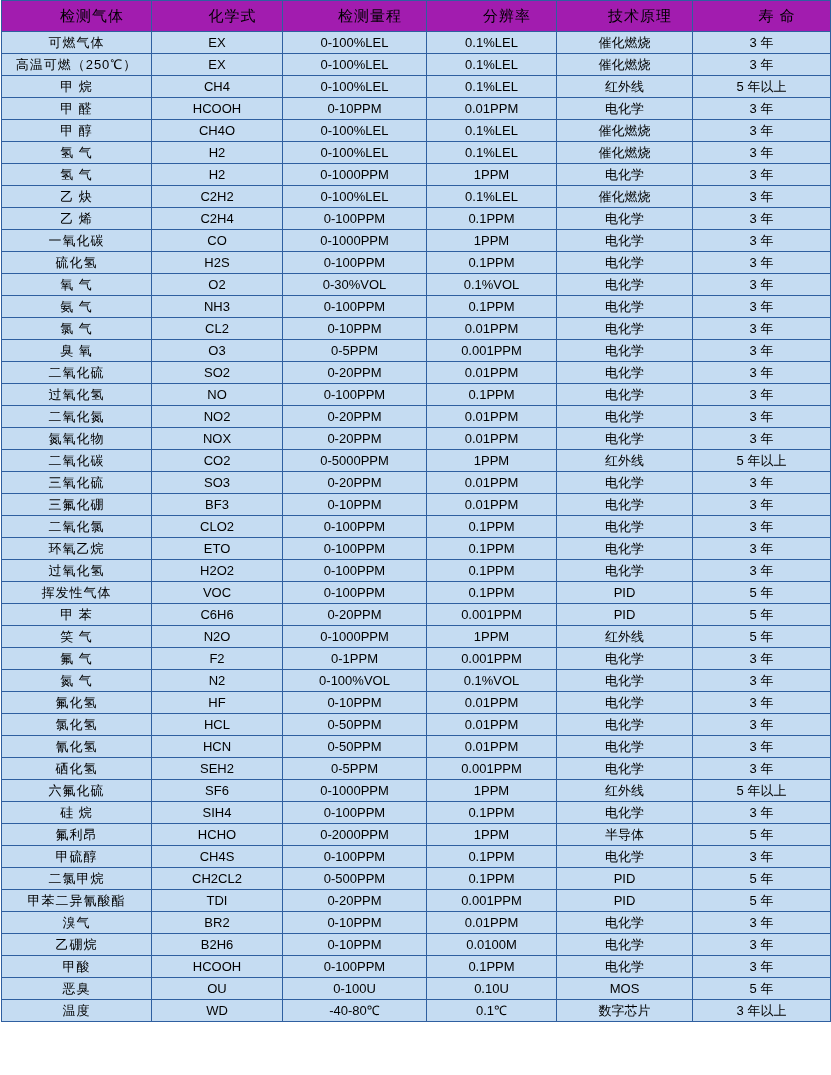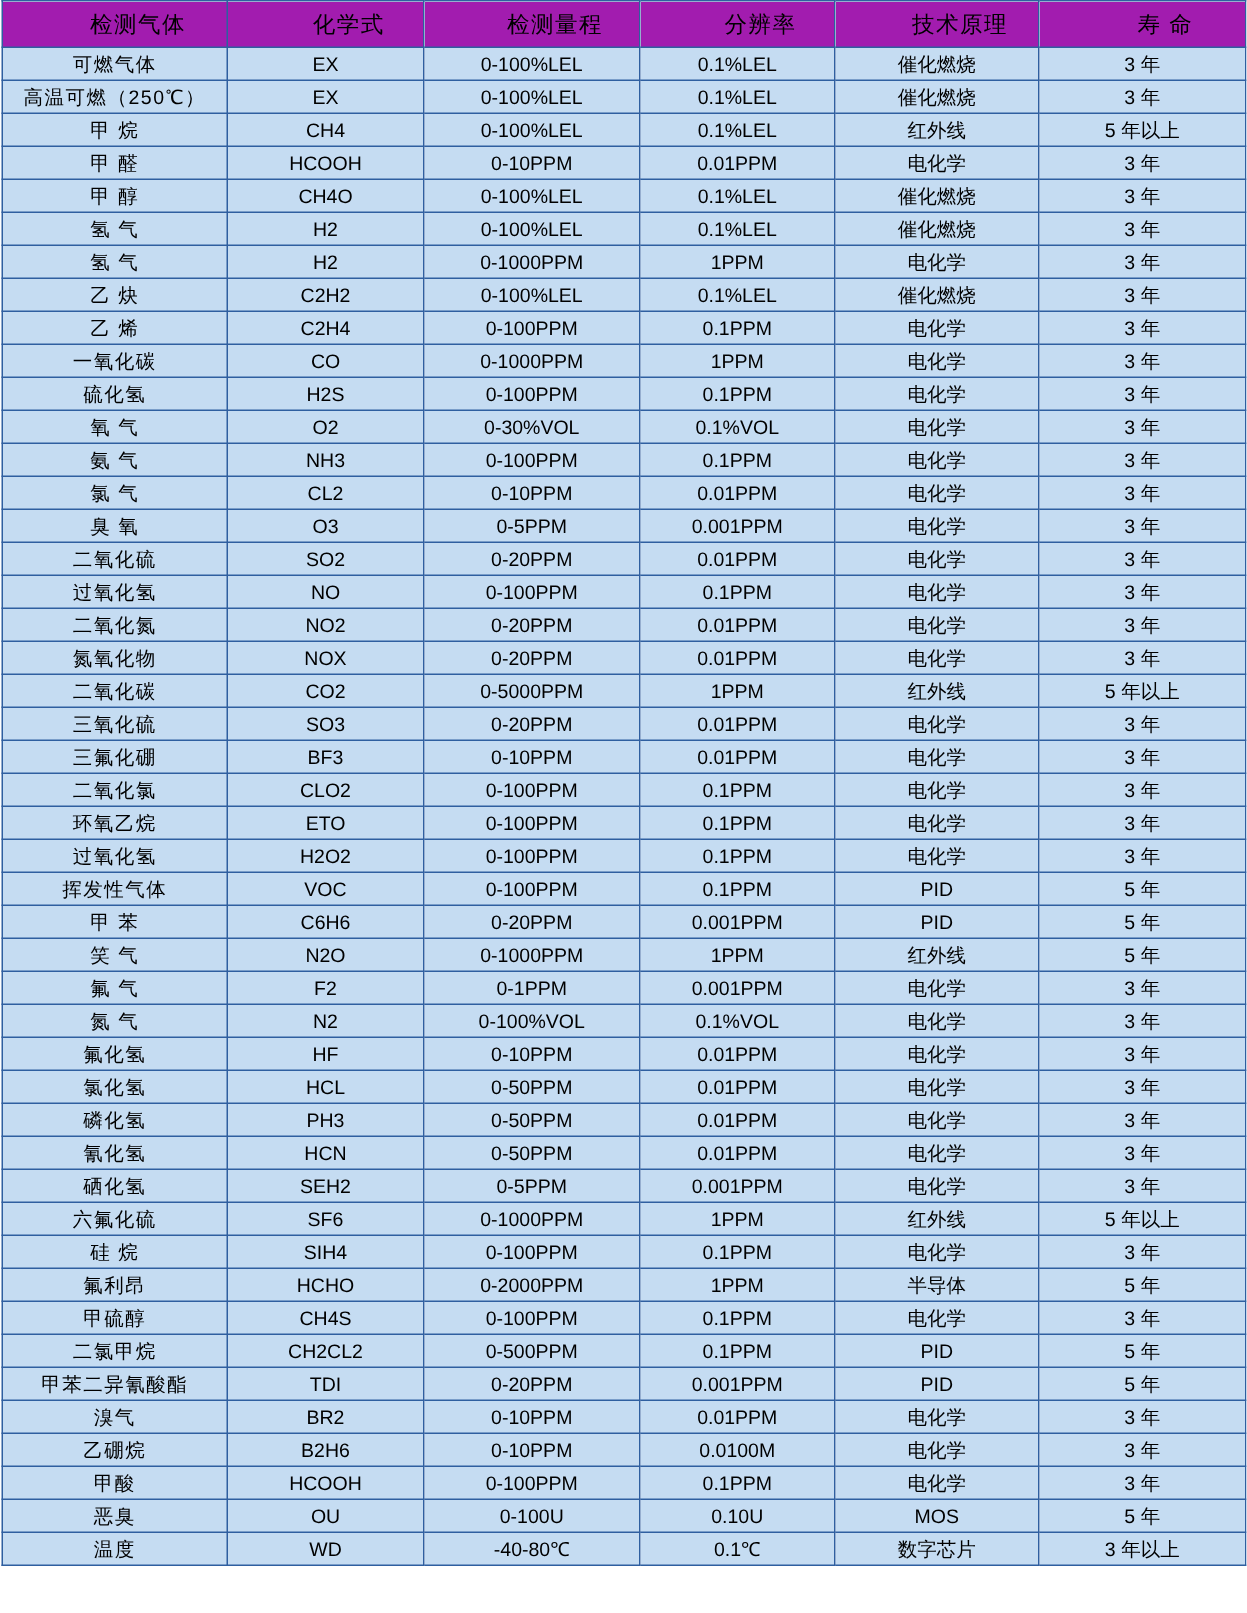--- a/index.html
+++ b/index.html
@@ -324,28 +324,20 @@
       </tr>
       <tr>
         <td class="c0">氯化氢</td>
         <td class="c1">HCL</td>
         <td class="c2">0-50PPM</td>
         <td class="c3">0.01PPM</td>
         <td class="c4">电化学</td>
         <td class="c5">3 年</td>
       </tr>
       <tr>
-        <td class="c0">磷化氢</td>
-        <td class="c1">PH3</td>
-        <td class="c2">0-50PPM</td>
-        <td class="c3">0.01PPM</td>
-        <td class="c4">电化学</td>
-        <td class="c5">3 年</td>
-      </tr>
-      <tr>
         <td class="c0">氰化氢</td>
         <td class="c1">HCN</td>
         <td class="c2">0-50PPM</td>
         <td class="c3">0.01PPM</td>
         <td class="c4">电化学</td>
         <td class="c5">3 年</td>
       </tr>
       <tr>
         <td class="c0">硒化氢</td>
         <td class="c1">SEH2</td>

